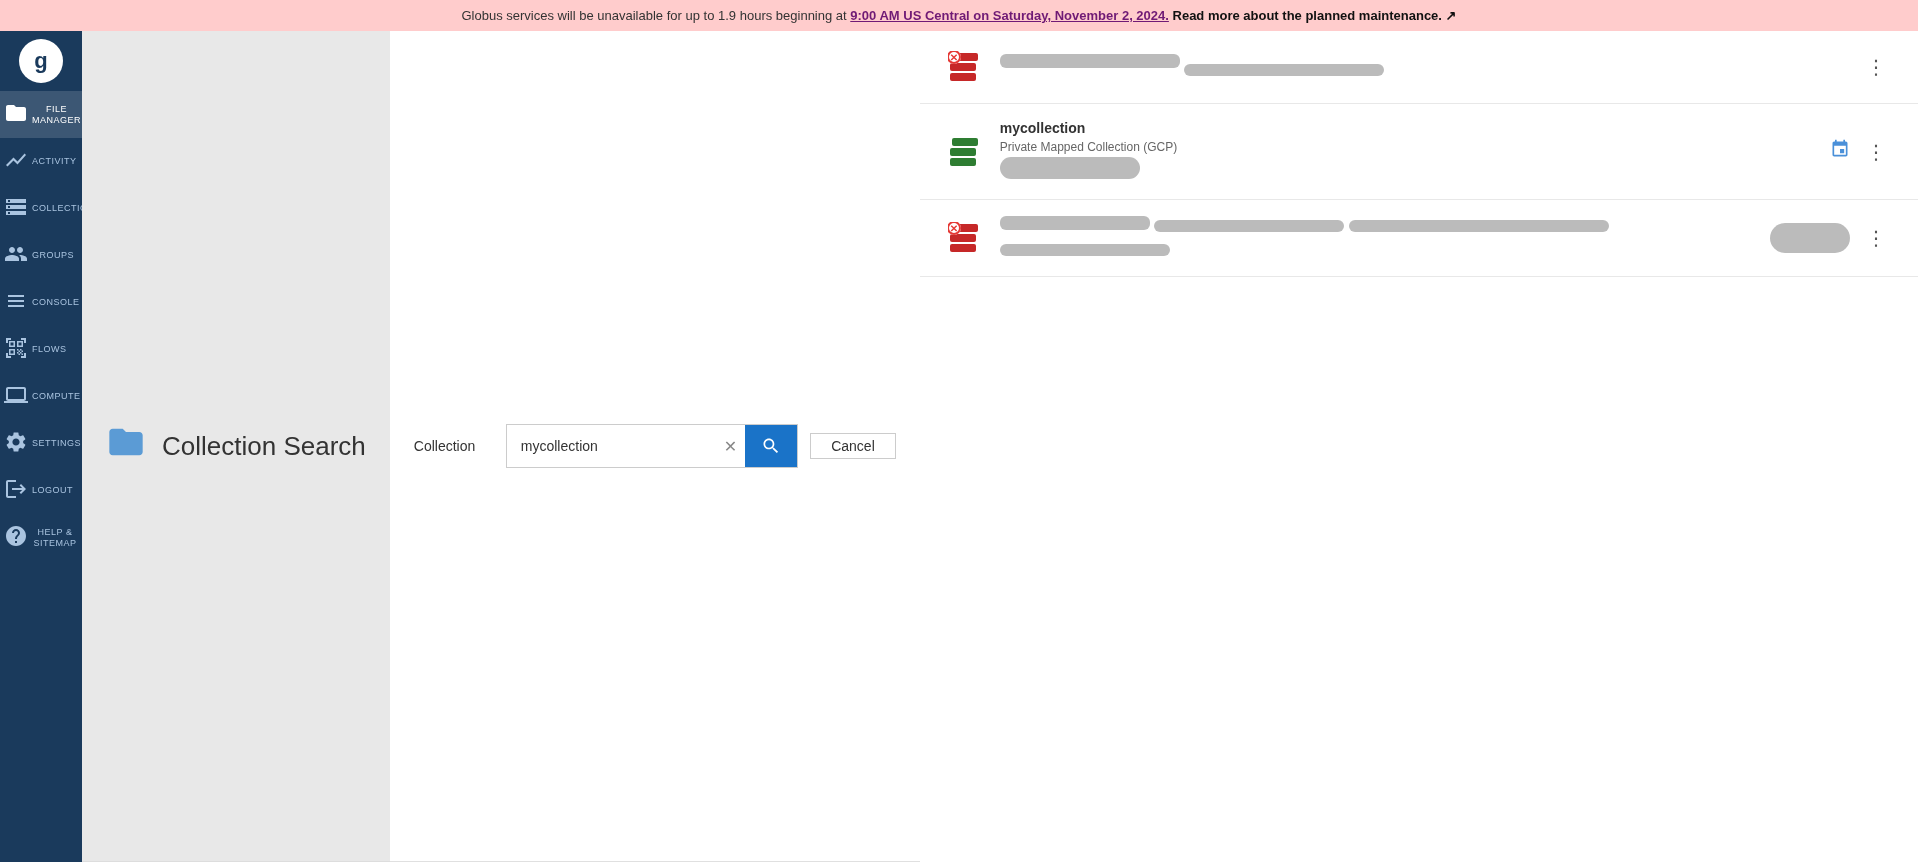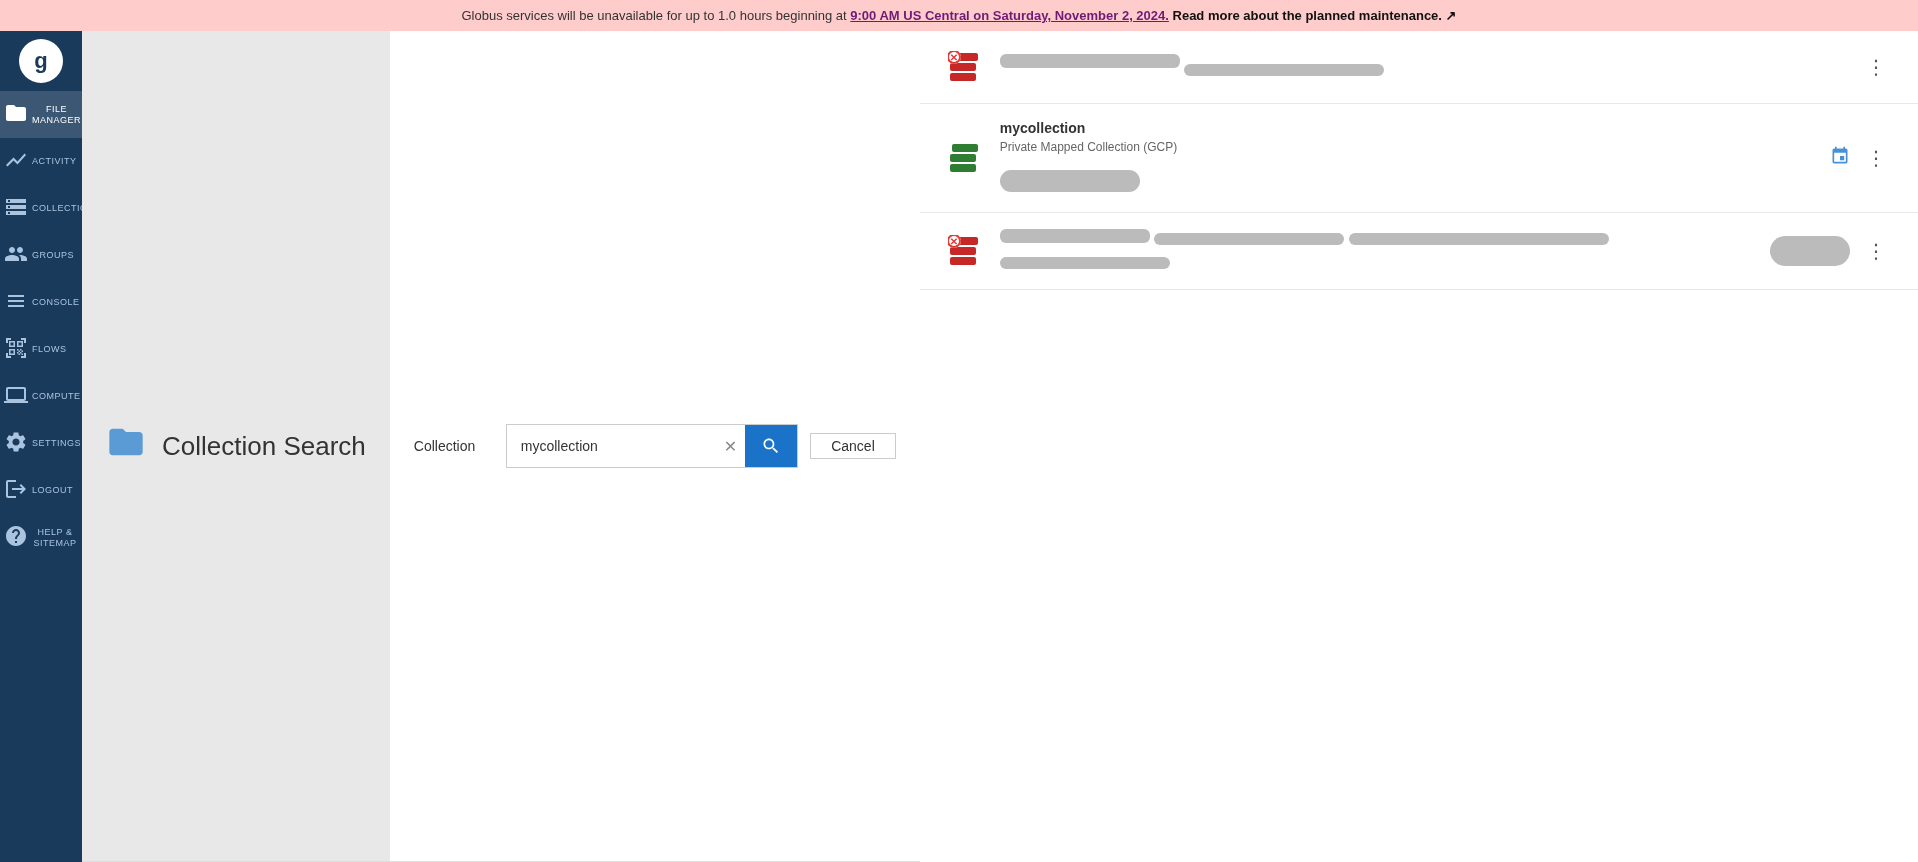--- a/index.html
+++ b/index.html
@@ -222,21 +222,21 @@
     .collection-name {
       font-size: 14px;
       font-weight: bold;
       color: #333;
       margin-bottom: 4px;
     }
 
     .collection-type {
       font-size: 12px;
       color: #666;
-      margin-bottom: 16px;
+      margin-bottom: 3px;
     }
 
     .collection-actions {
       display: flex;
       align-items: center;
       gap: 8px;
       flex-shrink: 0;
     }
 
     .more-btn {
@@ -254,21 +254,21 @@
       background: #bbb;
       border-radius: 6px;
       display: inline-block;
     }
   </style>
 </head>
 <body>
 
 <div class="banner">
   <span>
-    <span>Globus services will be unavailable for up to 1.0 hours beginning at </span>
+    <span>Globus services will be unavailable for up to 1.9 hours beginning at </span>
     <strong>9:00 AM US Central on Saturday, November 2, 2024.</strong>
     <a href="#">
       <span>Read more about the planned maintenance.</span>
       <span>↗</span>
     </a>
   </span>
 </div>
 
 <div class="main-layout">
 

